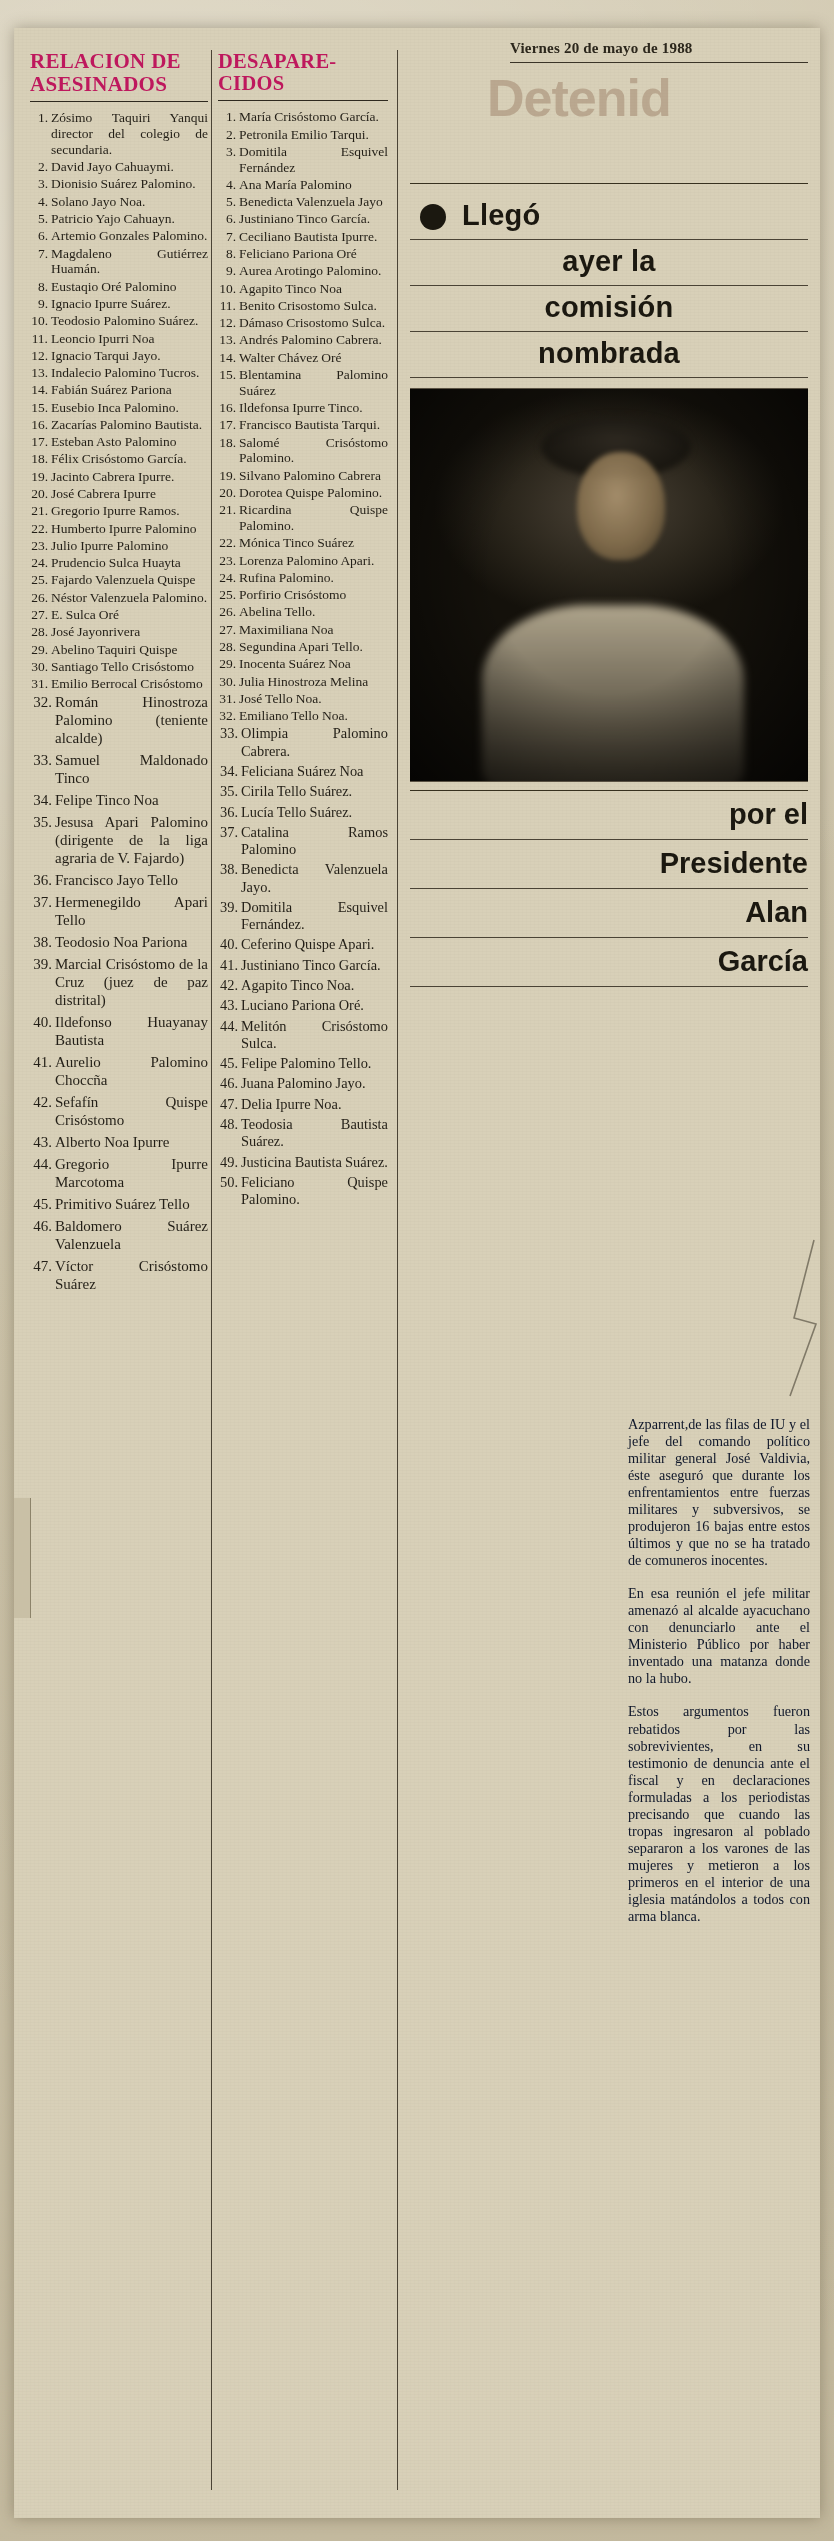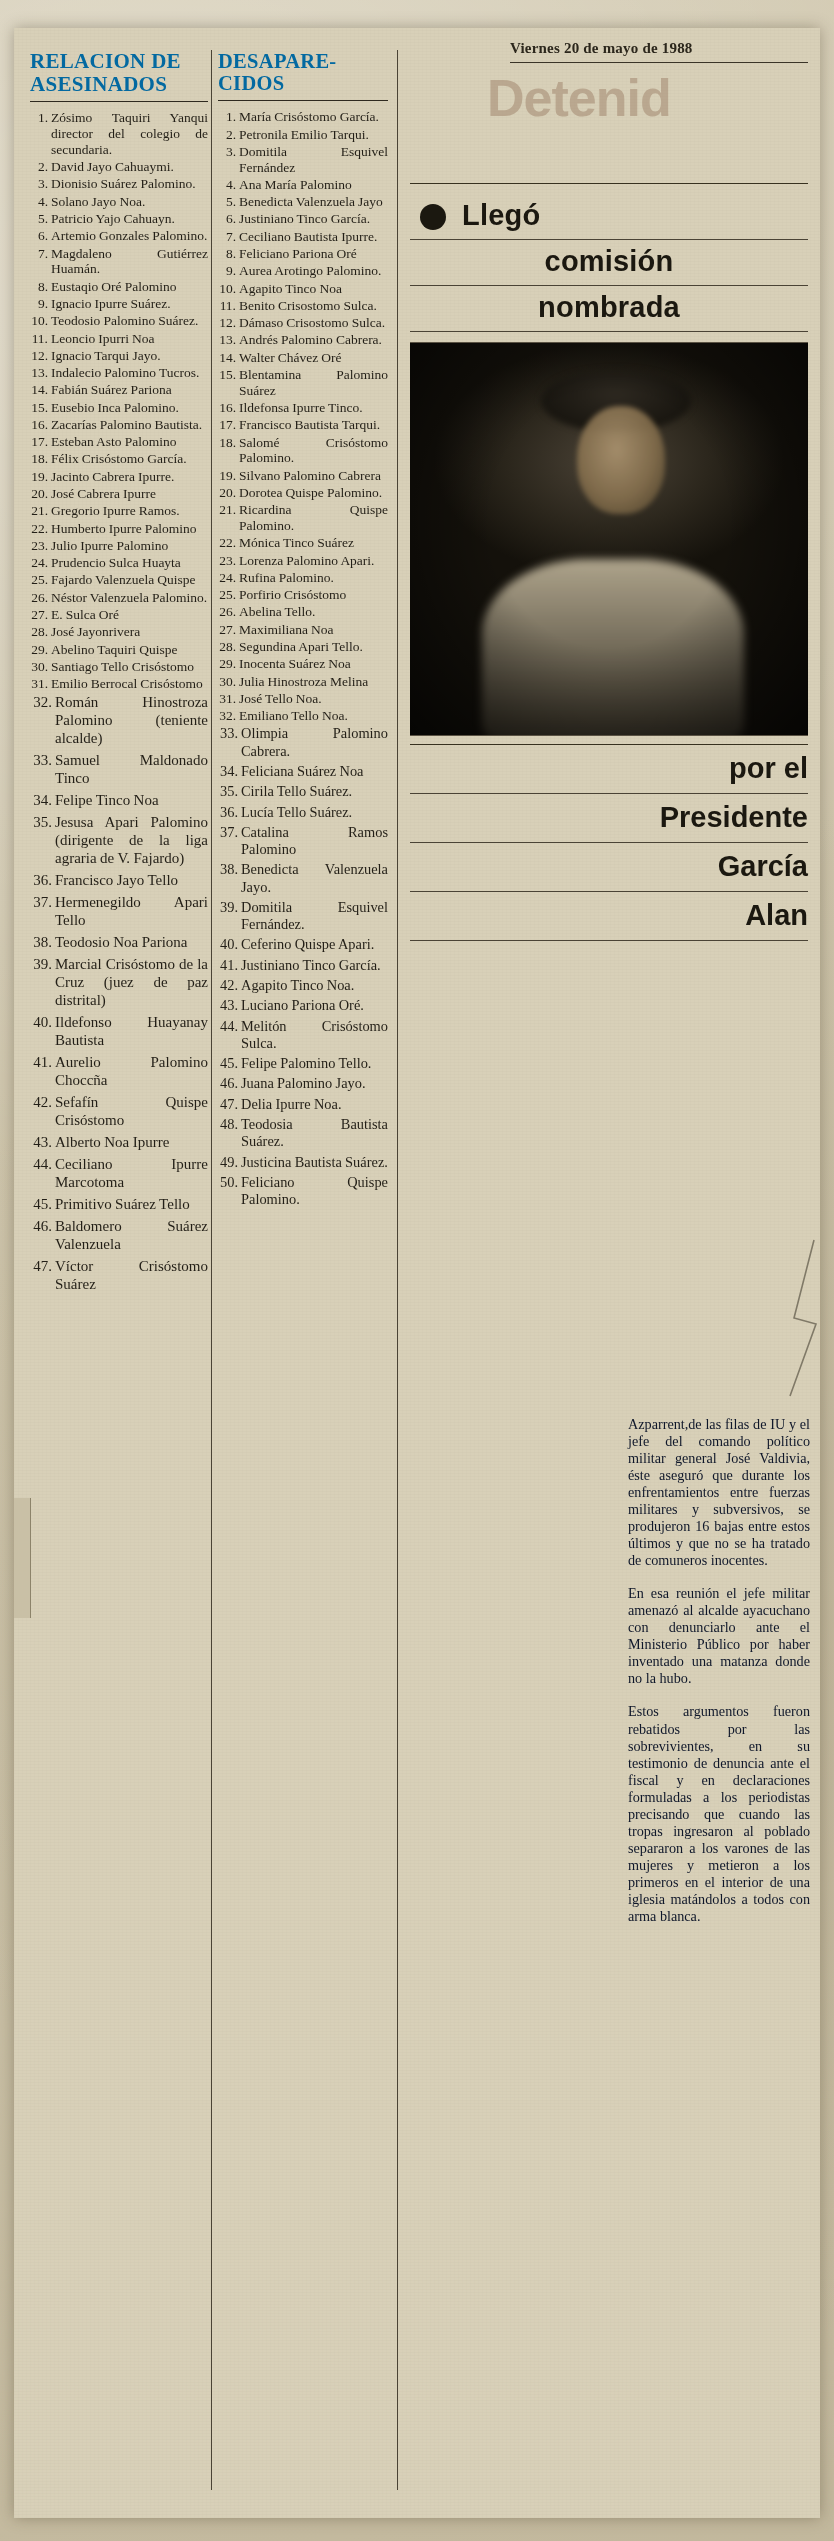--- a/index.html
+++ b/index.html
@@ -86,21 +86,21 @@
   .col-1 { left: 16px;  width: 178px; }
   .col-2 { left: 204px; width: 170px; }
 
   .col-head {
     font-family: "Liberation Serif", serif;
     font-weight: bold;
     font-size: 21px;
     line-height: 1.08;
     letter-spacing: 0.3px;
     margin: 0 0 6px 0;
-    color: #0369a1;
+    color: #be185d;
   }
   .col-head.c2 { font-size: 20.5px; }
   .head-rule {
     border-top: 1.6px solid #2e291f;
     margin: 4px 0 8px 0;
   }
 
   ol.names {
     list-style: none;
     margin: 0;
@@ -340,21 +340,21 @@
           <li><span class="num">34.</span><span>Felipe Tinco Noa</span></li>
           <li><span class="num">35.</span><span>Jesusa Apari Palomino (dirigente de la liga agraria de V. Fajardo)</span></li>
           <li><span class="num">36.</span><span>Francisco Jayo Tello</span></li>
           <li><span class="num">37.</span><span>Hermenegildo Apari Tello</span></li>
           <li><span class="num">38.</span><span>Teodosio Noa Pariona</span></li>
           <li><span class="num">39.</span><span>Marcial Crisóstomo de la Cruz (juez de paz distrital)</span></li>
           <li><span class="num">40.</span><span>Ildefonso Huayanay Bautista</span></li>
           <li><span class="num">41.</span><span>Aurelio Palomino Choccña</span></li>
           <li><span class="num">42.</span><span>Sefafín Quispe Crisóstomo</span></li>
           <li><span class="num">43.</span><span>Alberto Noa Ipurre</span></li>
-          <li><span class="num">44.</span><span>Ceciliano Ipurre Marcotoma</span></li>
+          <li><span class="num">44.</span><span>Gregorio Ipurre Marcotoma</span></li>
           <li><span class="num">45.</span><span>Primitivo Suárez Tello</span></li>
           <li><span class="num">46.</span><span>Baldomero Suárez Valenzuela</span></li>
           <li><span class="num">47.</span><span>Víctor Crisóstomo Suárez</span></li>
         </ol>
     </div>
 
     <div class="col col-2">
       <div class="col-head c2">DESAPARE- CIDOS</div>
       <div class="head-rule"></div>
       <ol class="names col2-list" id="list-desap-a">
@@ -413,35 +413,36 @@
         </ol>
     </div>
 
     <div class="rightcol">
       <div class="banner-rule"></div>
       <div class="headline-block">
         <div class="hl-line first">
           <span class="bullet-dot"></span>
           <span>Llegó</span>
         </div>
+        <div class="hl-line">ayer la</div>
         <div class="hl-line">comisión</div>
         <div class="hl-line">nombrada</div>
       </div>
 
       <div class="photo">
         <div class="ph-hat"></div>
         <div class="ph-face"></div>
         <div class="ph-body"></div>
         <div class="ph-vig"></div>
       </div>
 
       <div class="hl-line2 top">por el</div>
       <div class="hl-line2">Presidente</div>
+      <div class="hl-line2">Alan</div>
       <div class="hl-line2">García</div>
-      <div class="hl-line2">Alan</div>
     </div>
 
     <div class="body-col" id="article-body">
         <p>Azparrent,de las filas de IU y el jefe del comando político militar general José Valdivia, éste aseguró que durante los enfrentamientos entre fuerzas militares y subversivos, se produjeron 16 bajas entre estos últimos y que no se ha tratado de comuneros inocentes.</p>
         <p>En esa reunión el jefe militar amenazó al alcalde ayacuchano con denunciarlo ante el Ministerio Público por haber inventado una matanza donde no la hubo.</p>
         <p>Estos argumentos fueron rebatidos por las sobrevivientes, en su testimonio de denuncia ante el fiscal y en declaraciones formuladas a los periodistas precisando que cuando las tropas ingresaron al poblado separaron a los varones de las mujeres y metieron a los primeros en el interior de una iglesia matándolos a todos con arma blanca.</p>
       </div>
 
     <svg class="scribble" viewBox="0 0 40 160">
       <path d="M30 2 L10 80 L32 86 L6 158" stroke="#3a3427" stroke-width="1.6" fill="none"></path>

